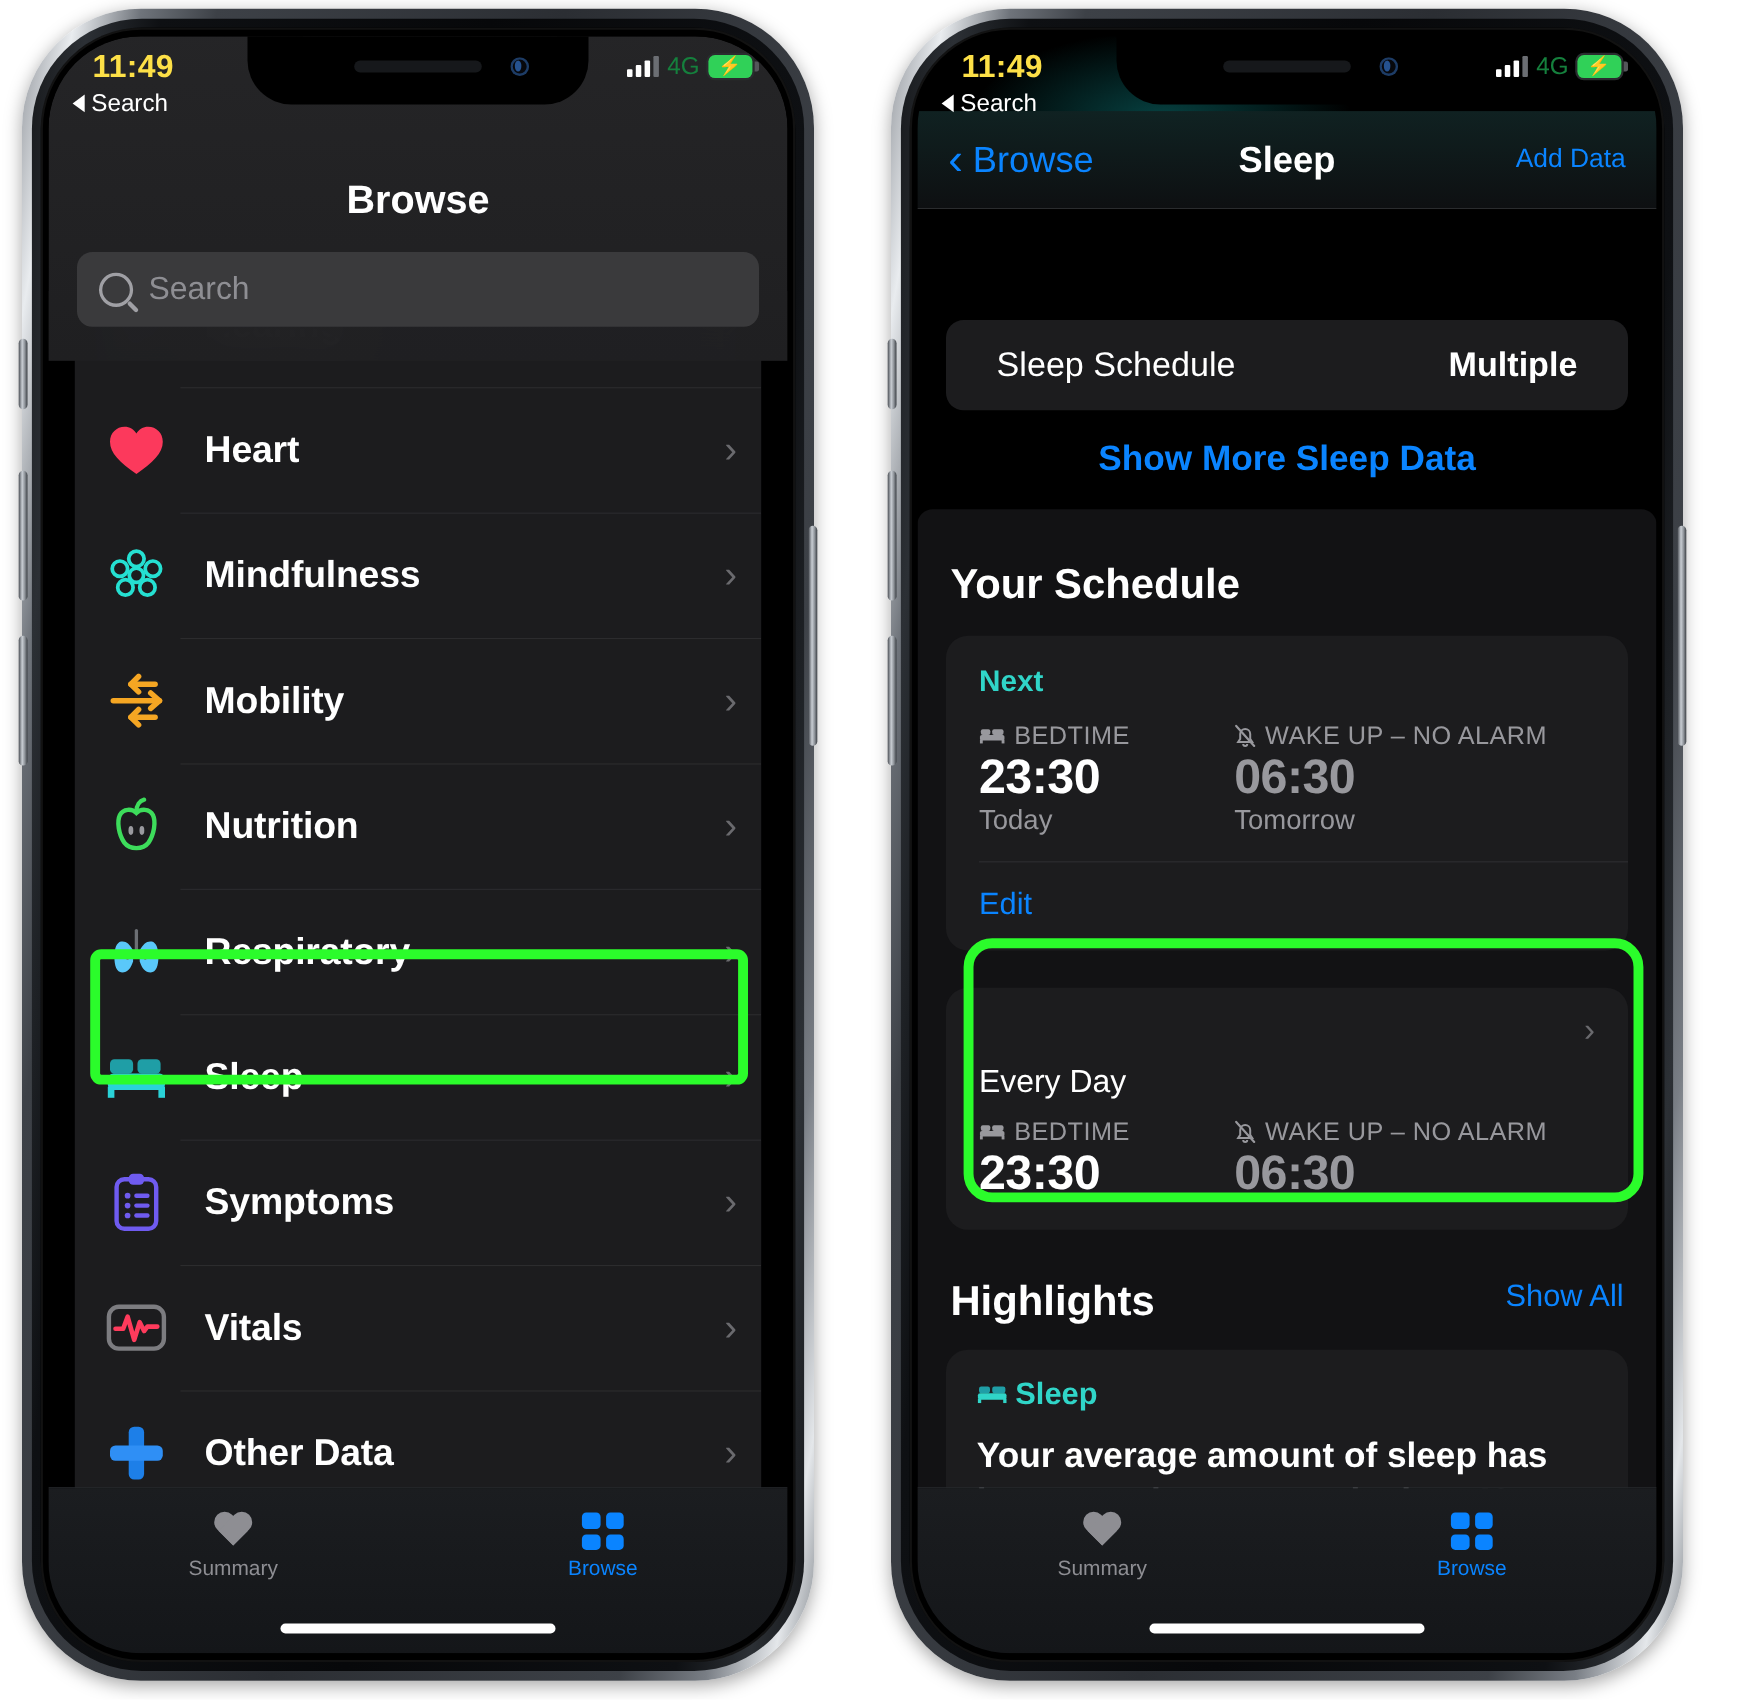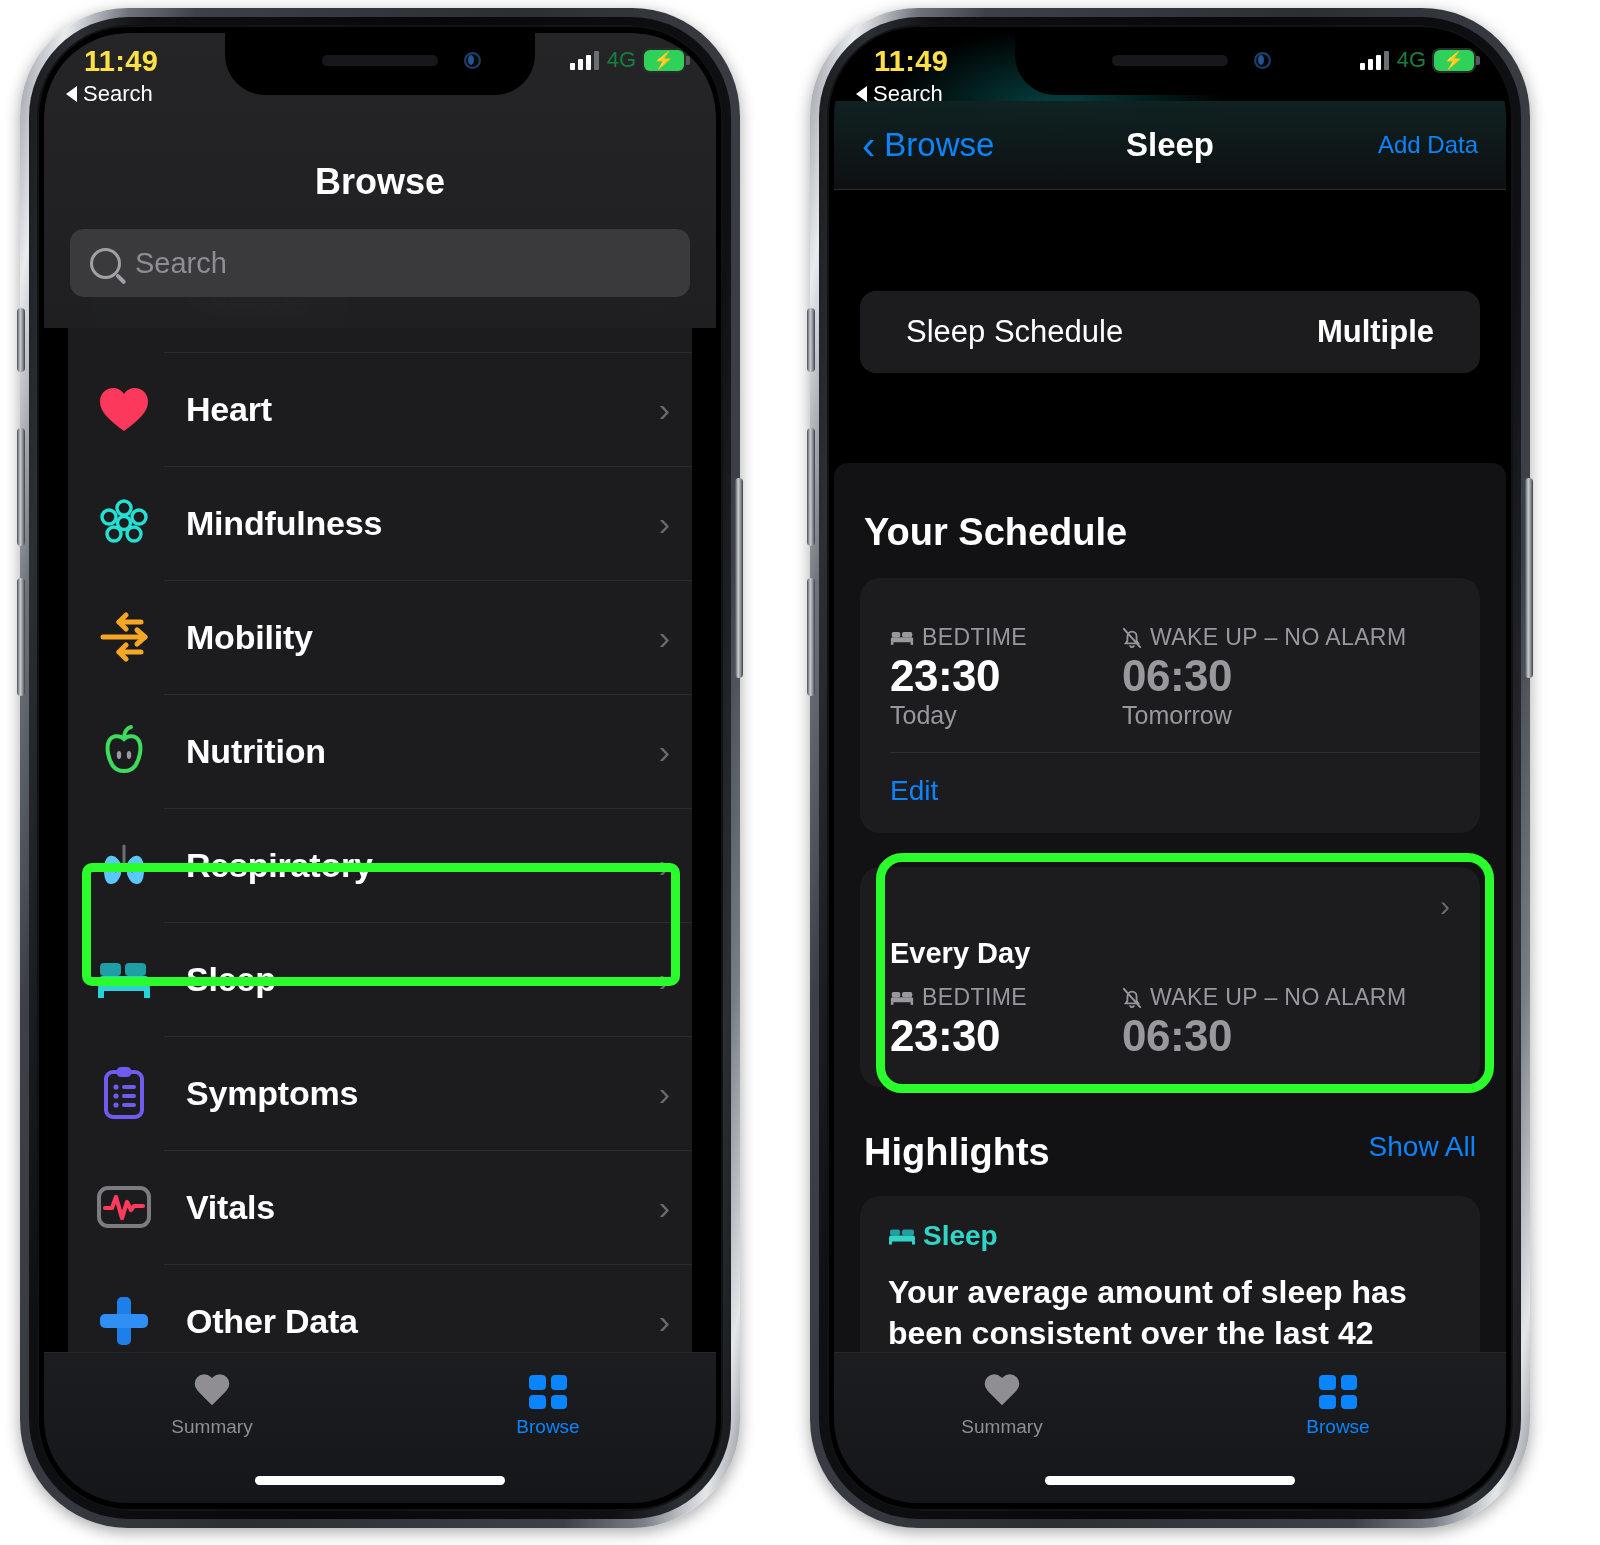--- a/index.html
+++ b/index.html
@@ -138,21 +138,21 @@
   .metaRow{display:flex;}
   .metaCol{width:232px;}
   .metaHead{display:flex;align-items:center;gap:8px;font-size:23px;color:#98989d;letter-spacing:.4px;white-space:nowrap;}
   .bigTime{font-size:44px;font-weight:bold;color:#fff;letter-spacing:-.5px;}
   .bigTime.dim{color:#98989d;}
   .subDay{font-size:25px;color:#98989d;}
   .cardRule{height:1px;background:#2e2e31;}
   .editLink{font-size:28px;color:#0a84ff;}
 
   .fullTitle{font-size:29px;font-weight:bold;color:#30d5c8;}
-  .everyDay{font-size:29px;font-weight:bold;color:#fff;}
+  .everyDay{font-size:29px;font-weight:normal;color:#fff;}
   .chevSm{color:#6a6a6e;font-size:30px;line-height:1;}
 
   .hlTag{display:flex;align-items:center;gap:7px;font-size:28px;font-weight:bold;color:#30d5c8;}
   .hlText{font-size:32px;font-weight:bold;color:#fff;line-height:1.28;}
 
   
   .hlbox{position:absolute;border:9px solid #2bfc2b;border-radius:10px;z-index:60;pointer-events:none;}
   .hlbox.rounded{border-radius:26px;}
 
   
@@ -385,28 +385,30 @@
 
     <div class="screen">
 
       <div class="sleepBody">
 
         <div class="schedPill">
           <span class="k">Sleep Schedule</span>
           <span class="v">Multiple</span>
         </div>
 
+        <div class="showMore">Show More Sleep Data</div>
 
         <div class="sheet">
 
           <div style="padding:48px 30px 0 30px;">
             <div class="sectionTitle">Your Schedule</div>
           </div>
 
           <div class="card" style="margin:24px 26px 0 26px;padding:26px 30px 0 30px;">
+            <div class="nextLabel">Next</div>
 
             <div class="metaRow" style="margin-top:20px;">
               <div class="metaCol">
                 <div class="metaHead">
                   <svg width="24" height="16" viewBox="0 0 28 18">
                     <rect x="2" y="2" width="10" height="6" rx="2" fill="#98989d"></rect>
                     <rect x="14" y="2" width="12" height="6" rx="2" fill="#98989d"></rect>
                     <rect x="1" y="8" width="26" height="6" rx="2" fill="#98989d"></rect>
                     <rect x="1" y="13" width="3" height="4" fill="#98989d"></rect>
                     <rect x="24" y="13" width="3" height="4" fill="#98989d"></rect>

